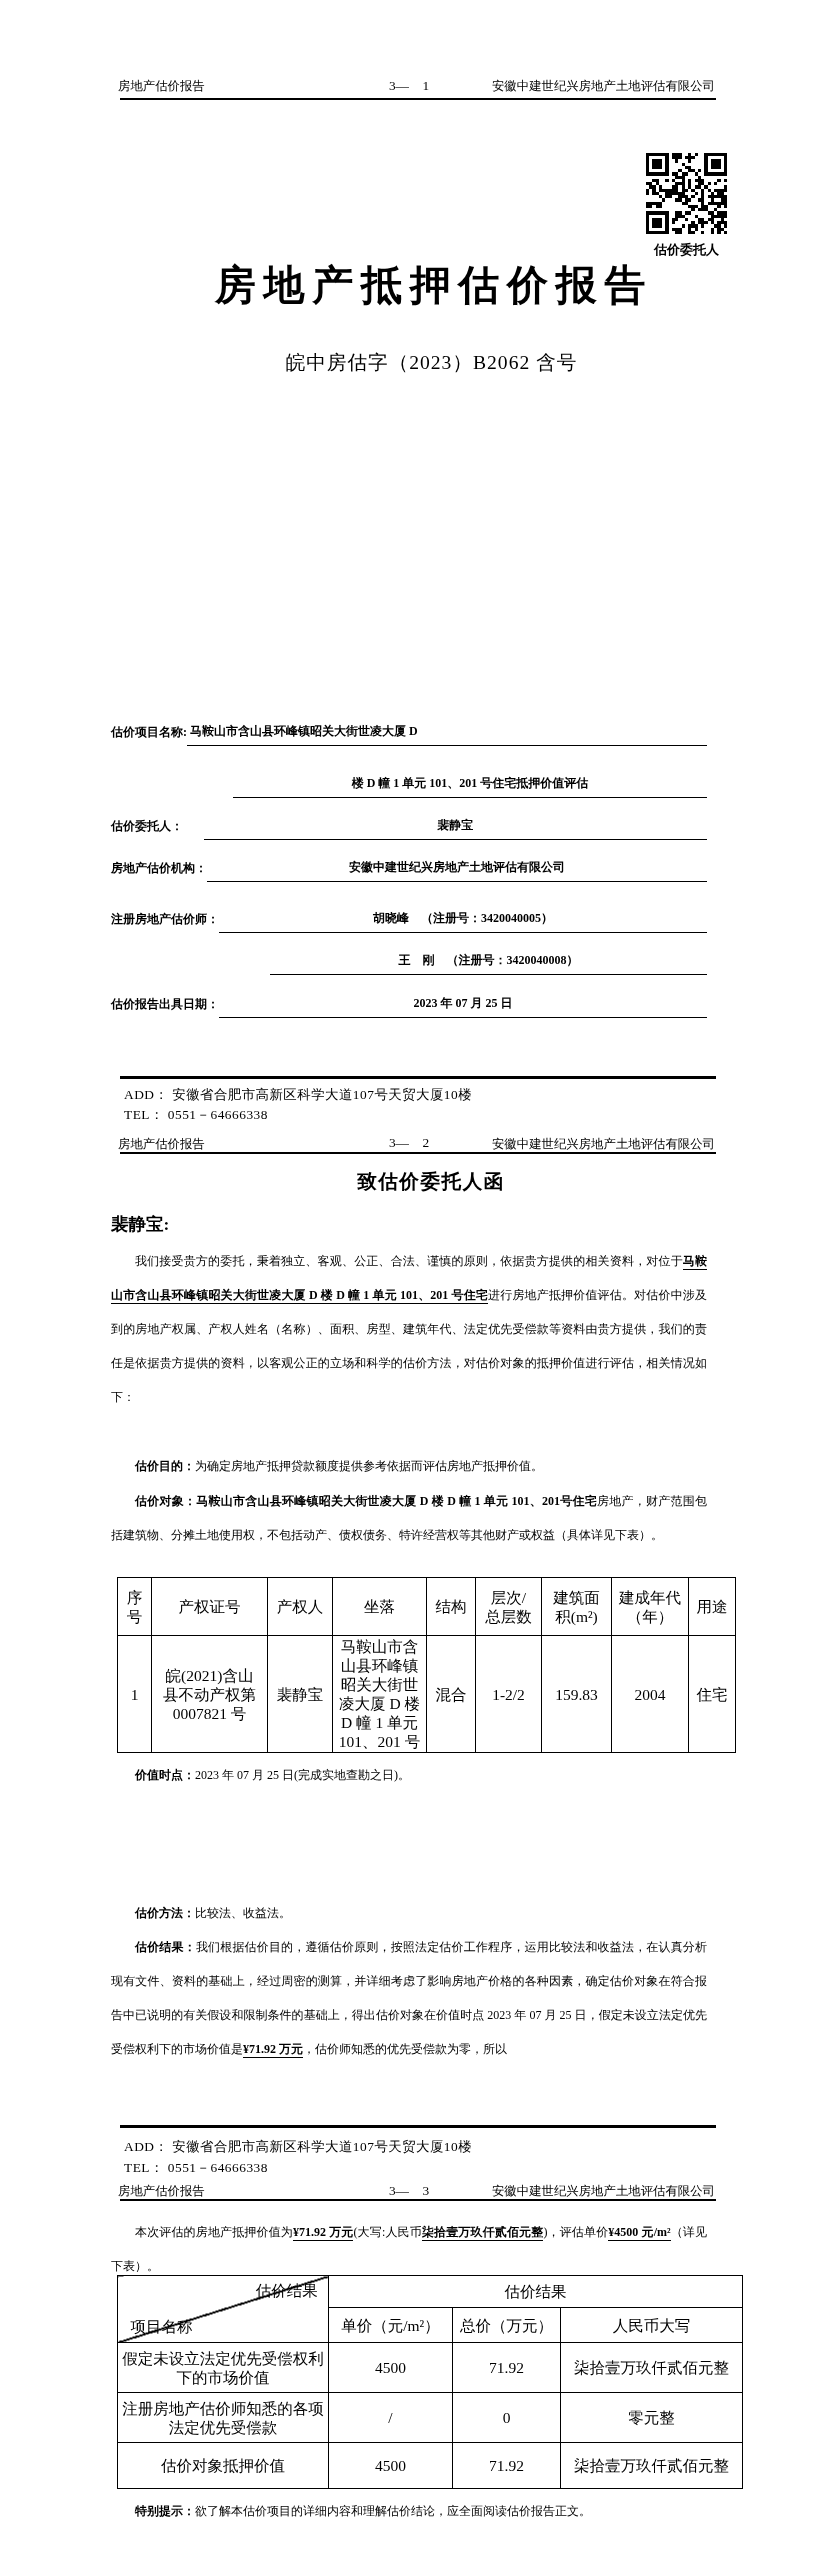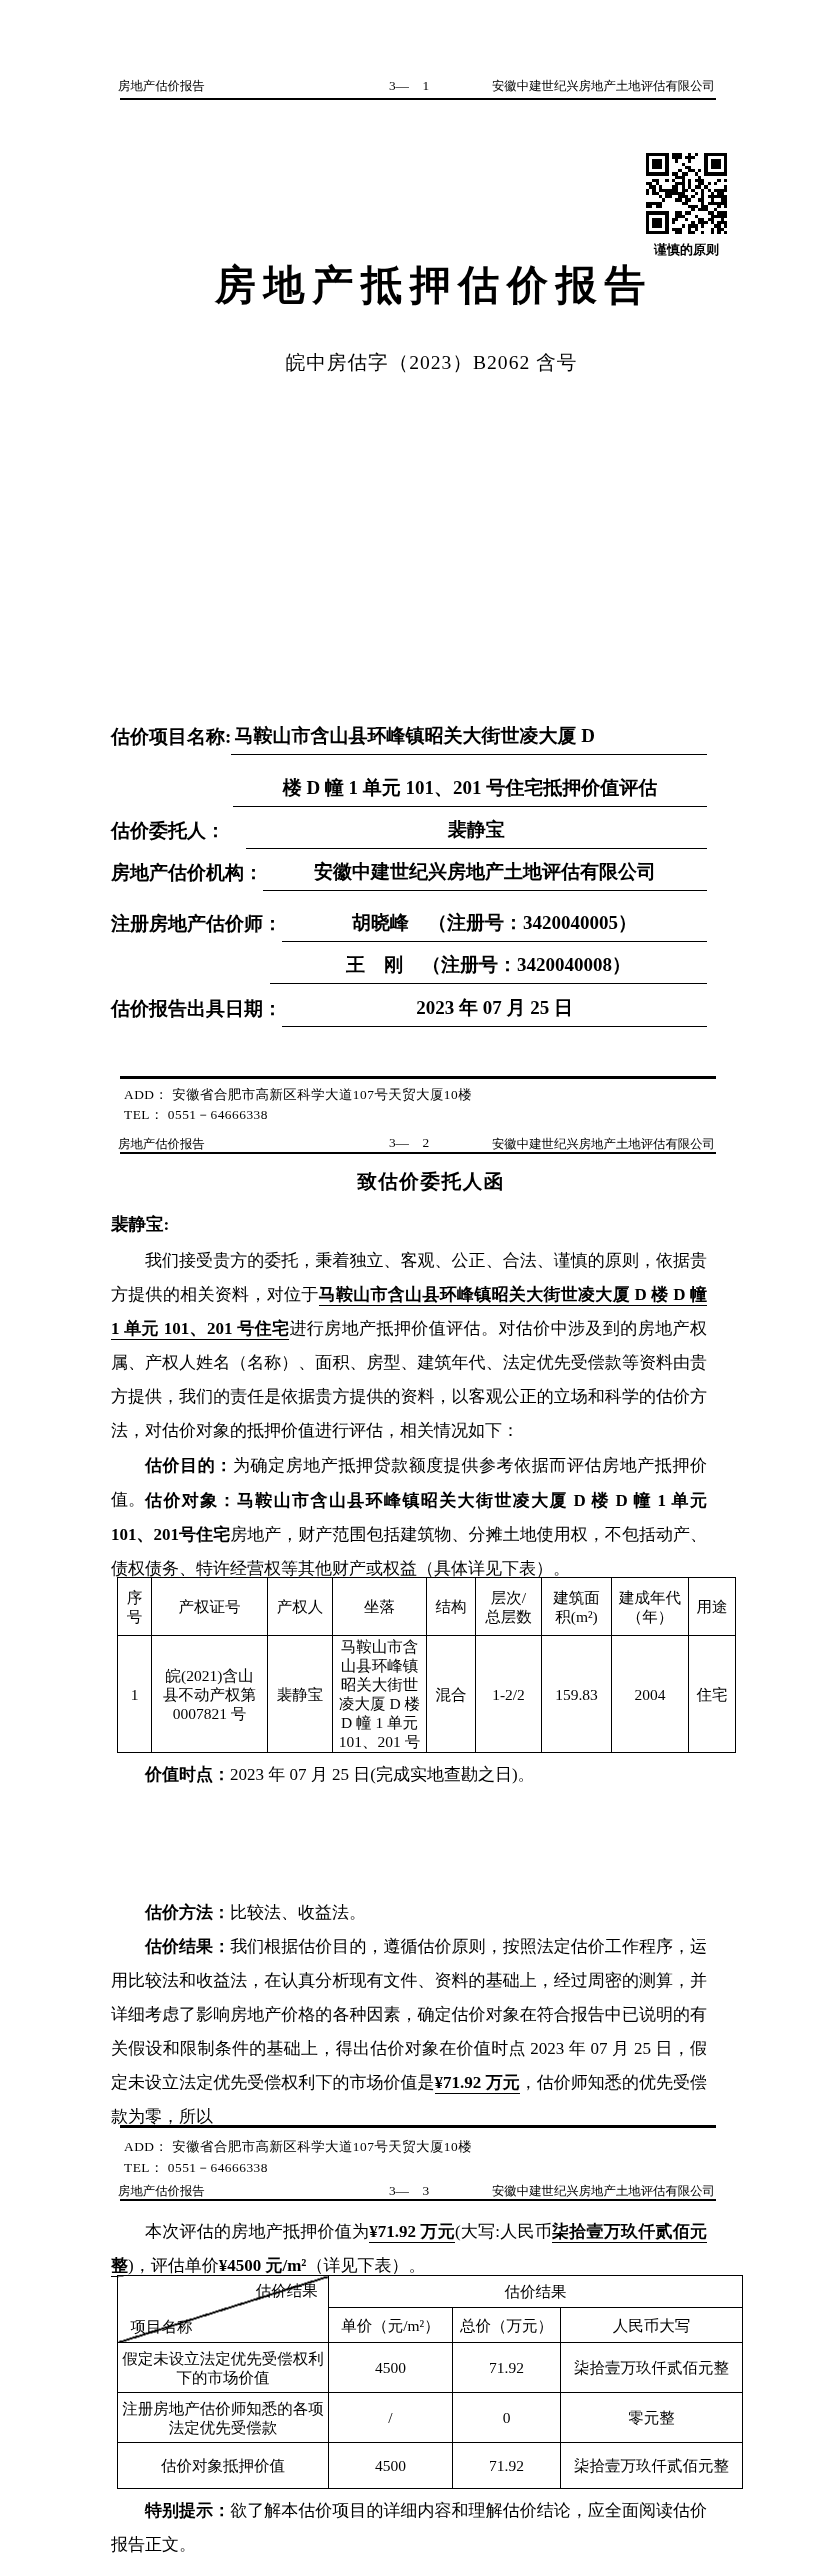--- a/index.html
+++ b/index.html
@@ -14,28 +14,28 @@
   .hdr-center{font-size:13.4px;text-align:center;left:0;right:0;}
   .hdr-right{font-size:12.4px;}
   .rule{background:#000;height:2.1px;left:120px;width:596px;}
   .rule.thick{height:2.6px;}
   .ft{font-size:13.4px;letter-spacing:0.5px;}
   
   .cover-title{left:0;right:0;text-align:center;padding-left:50px;font-size:41px;font-weight:bold;letter-spacing:7.7px;}
   .cover-no{left:0;right:0;text-align:center;padding-left:45px;font-size:19.6px;font-weight:normal;letter-spacing:1px;}
   .qr-box{width:81px;height:81px;}
   .qr-cap{font-size:13px;font-weight:bold;text-align:center;width:81px;}
-  .field{display:flex;align-items:flex-end;right:111px;font-size:19px;font-weight:bold;}
+  .field{display:flex;align-items:flex-end;right:111px;font-size:12px;font-weight:bold;}
   .field .lbl{white-space:nowrap;padding-bottom:5.2px;}
   .field .val{flex:1;border-bottom:1.5px solid #000;padding:0 3.1px 5.2px 3.1px;white-space:nowrap;}
   .val.center{text-align:center;}
   
   .h2{left:0;right:0;text-align:center;padding-left:44px;font-size:19.6px;font-weight:bold;letter-spacing:1.5px;}
   .salut{font-size:17.5px;font-weight:bold;}
-  .para{left:111px;width:596px;font-size:17px;line-height:34px;text-align:justify;}
+  .para{left:111px;width:596px;font-size:12px;line-height:34px;text-align:justify;}
   .ind{text-indent:2em;}
   
   table{border-collapse:collapse;table-layout:fixed;}
   .t1{left:117px;top:1577px;width:618px;}
   .t2{left:117px;top:2275px;width:625px;}
   td,th{border:1px solid #000;font-weight:normal;font-size:15.5px;line-height:19px;
         text-align:center;vertical-align:middle;padding:1px 2.1px;overflow:hidden;}
   .t1{border:1.5px solid #000;} .t2{border:1.5px solid #000;}
   .t1 .hrow th{border-bottom:1.5px solid #000;}
   .diag{position:relative;padding:0;
@@ -264,21 +264,21 @@
         <rect x="0" y="0" width="7" height="7" fill="#000"></rect>
         <rect x="1" y="1" width="5" height="5" fill="#fff"></rect>
         <rect x="2" y="2" width="3" height="3" fill="#000"></rect>
         <rect x="18" y="0" width="7" height="7" fill="#000"></rect>
         <rect x="19" y="1" width="5" height="5" fill="#fff"></rect>
         <rect x="20" y="2" width="3" height="3" fill="#000"></rect>
         <rect x="0" y="18" width="7" height="7" fill="#000"></rect>
         <rect x="1" y="19" width="5" height="5" fill="#fff"></rect>
         <rect x="2" y="20" width="3" height="3" fill="#000"></rect>
       </svg></div>
-  <div class="abs qr-cap" style="left:646px;top:241px;">谨慎的原则</div>
+  <div class="abs qr-cap" style="left:646px;top:241px;">估价委托人</div>
 
   <div class="abs cover-title" style="top:258px;">房地产抵押估价报告</div>
   <div class="abs cover-no" style="top:349px;">皖中房估字（2023）B2062 含号</div>
 
   <div class="abs field" style="left:111px;top:723px;">
     <span class="lbl">估价项目名称:</span>
     <span class="val">马鞍山市含山县环峰镇昭关大街世凌大厦 D</span>
   </div>
   <div class="abs field" style="left:233px;top:775px;">
     <span class="val center">楼 D 幢 1 单元 101、201 号住宅抵押价值评估</span>

